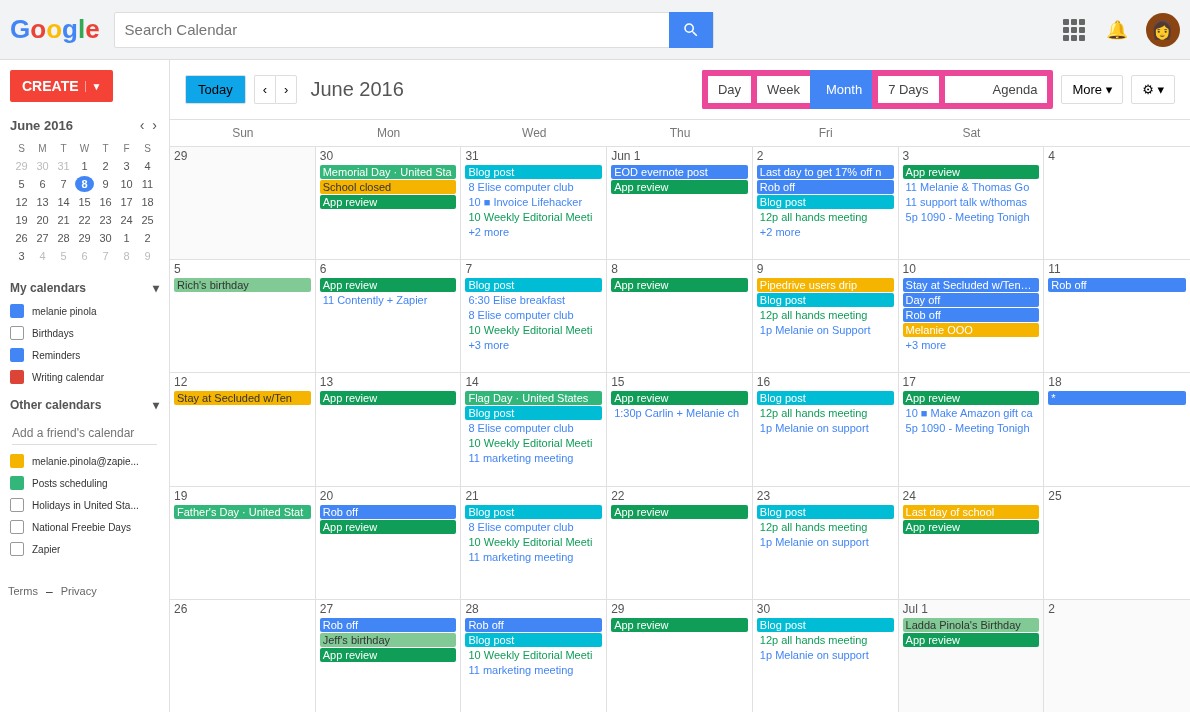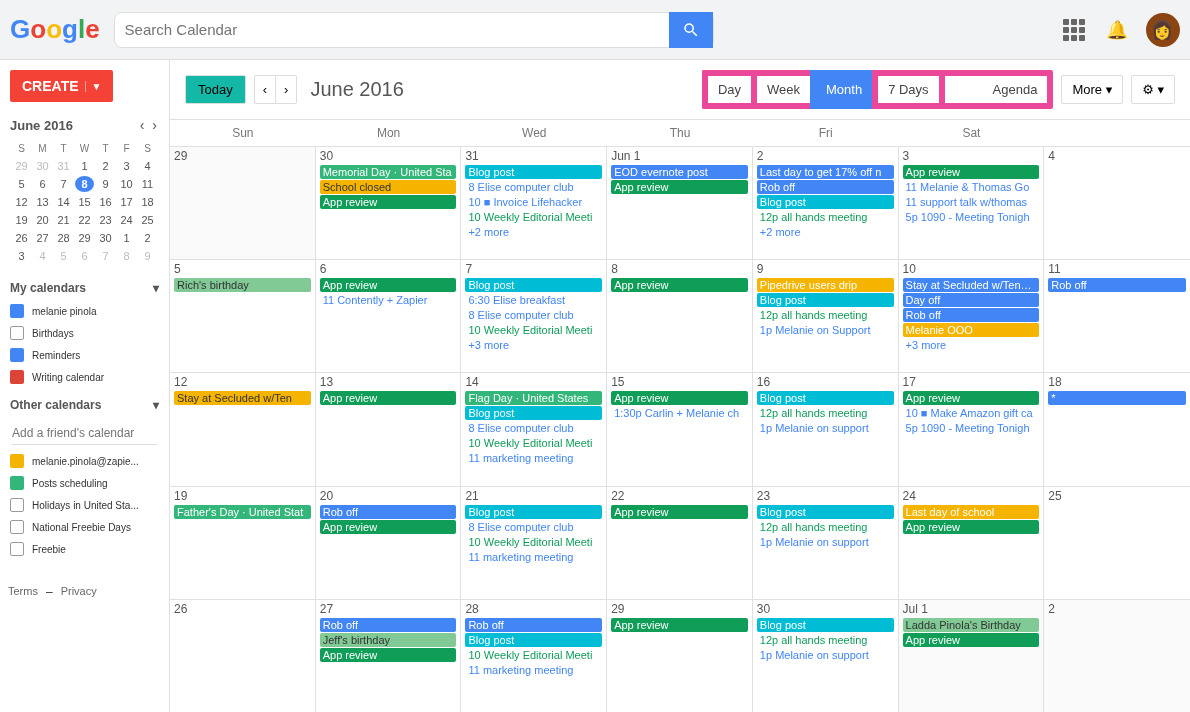--- a/index.html
+++ b/index.html
@@ -7,21 +7,21 @@
 
     
     .header { display: flex; align-items: center; height: 60px; background: #f1f3f4; border-bottom: 1px solid #ddd; padding: 0 10px; gap: 10px; }
     .google-logo { display: flex; gap: 1px; font-size: 26px; font-weight: bold; letter-spacing: -1px; margin-right: 5px; }
     .logo-g { color: #4285F4; }
     .logo-o1 { color: #EA4335; }
     .logo-o2 { color: #FBBC05; }
     .logo-g2 { color: #4285F4; }
     .logo-l { color: #34A853; }
     .logo-e { color: #EA4335; }
-    .search-bar { display: flex; align-items: center; flex: 1; max-width: 600px; background: #fff; border: 1px solid #ddd; border-radius: 8px; height: 36px; }
+    .search-bar { display: flex; align-items: center; flex: 1; max-width: 600px; background: #fff; border: 1px solid #ddd; border-radius: 2px; height: 36px; }
     .search-bar input { flex: 1; border: none; outline: none; padding: 0 10px; font-size: 15px; color: #555; background: transparent; }
     .search-btn { background: #4285F4; border: none; width: 44px; height: 36px; cursor: pointer; display: flex; align-items: center; justify-content: center; }
     .search-btn svg { fill: white; width: 18px; height: 18px; }
     .header-icons { display: flex; align-items: center; gap: 12px; margin-left: auto; }
     .header-icon { width: 32px; height: 32px; display: flex; align-items: center; justify-content: center; cursor: pointer; border-radius: 50%; }
     .avatar { width: 34px; height: 34px; border-radius: 50%; background: #8B4513; display: flex; align-items: center; justify-content: center; overflow: hidden; }
     .grid-icon { display: grid; grid-template-columns: repeat(3,6px); gap: 2px; }
     .grid-icon span { width: 6px; height: 6px; background: #666; border-radius: 1px; }
     .bell-icon { font-size: 18px; color: #666; }
 
@@ -50,21 +50,21 @@
     .cal-checkbox { width: 14px; height: 14px; border: 1px solid #999; border-radius: 2px; flex-shrink: 0; }
     .cal-label { font-size: 10px; color: #333; white-space: nowrap; overflow: hidden; text-overflow: ellipsis; }
     .add-friend { margin: 5px 12px; }
     .add-friend input { width: 100%; border: none; border-bottom: 1px solid #ddd; outline: none; padding: 4px 0; font-size: 12px; color: #555; }
     .sidebar-footer { margin-top: 20px; padding: 5px 8px; display: flex; gap: 8px; }
     .sidebar-footer a { color: #666; text-decoration: none; font-size: 11px; }
 
     
     .calendar-area { flex: 1; display: flex; flex-direction: column; overflow: hidden; }
     .cal-toolbar { display: flex; align-items: center; padding: 10px 15px; border-bottom: 1px solid #e0e0e0; gap: 8px; }
-    .today-btn { border: 1px solid #ddd; background: #14b8a6; border-radius: 2px; padding: 6px 12px; cursor: pointer; font-size: 13px; }
+    .today-btn { border: 1px solid #ddd; background: #0ea5e9; border-radius: 2px; padding: 6px 12px; cursor: pointer; font-size: 13px; }
     .nav-btns { display: flex; }
     .nav-btn { border: 1px solid #ddd; background: #fff; padding: 6px 8px; cursor: pointer; font-size: 13px; }
     .nav-btn:first-child { border-radius: 2px 0 0 2px; border-right: none; }
     .nav-btn:last-child { border-radius: 0 2px 2px 0; }
     .cal-month-title { font-size: 20px; color: #555; margin-left: 5px; flex: 1; }
     .view-btns { display: flex; gap: 0; }
     .view-btn { border: 6px solid #ec4899; background: #fff; padding: 6px 10px; cursor: pointer; font-size: 13px; color: #444; }
     .view-btn:not(:last-child) { border-right: none; }
     .view-btn:first-child { border-radius: 2px 0 0 2px; }
     .view-btn:last-child { border-radius: 0 2px 2px 0; padding-left: 48px; }
@@ -267,21 +267,21 @@
       <div class="sidebar-item">
         <div class="cal-checkbox"></div>
         <span class="cal-label">Holidays in United Sta...</span>
       </div>
       <div class="sidebar-item">
         <div class="cal-checkbox"></div>
         <span class="cal-label">National Freebie Days</span>
       </div>
       <div class="sidebar-item">
         <div class="cal-checkbox"></div>
-        <span class="cal-label">Freebie</span>
+        <span class="cal-label">Zapier</span>
       </div>
     </div>
 
     <div class="sidebar-footer">
       <a href="#">Terms</a>
       <span>–</span>
       <a href="#">Privacy</a>
     </div>
   </div>
 

